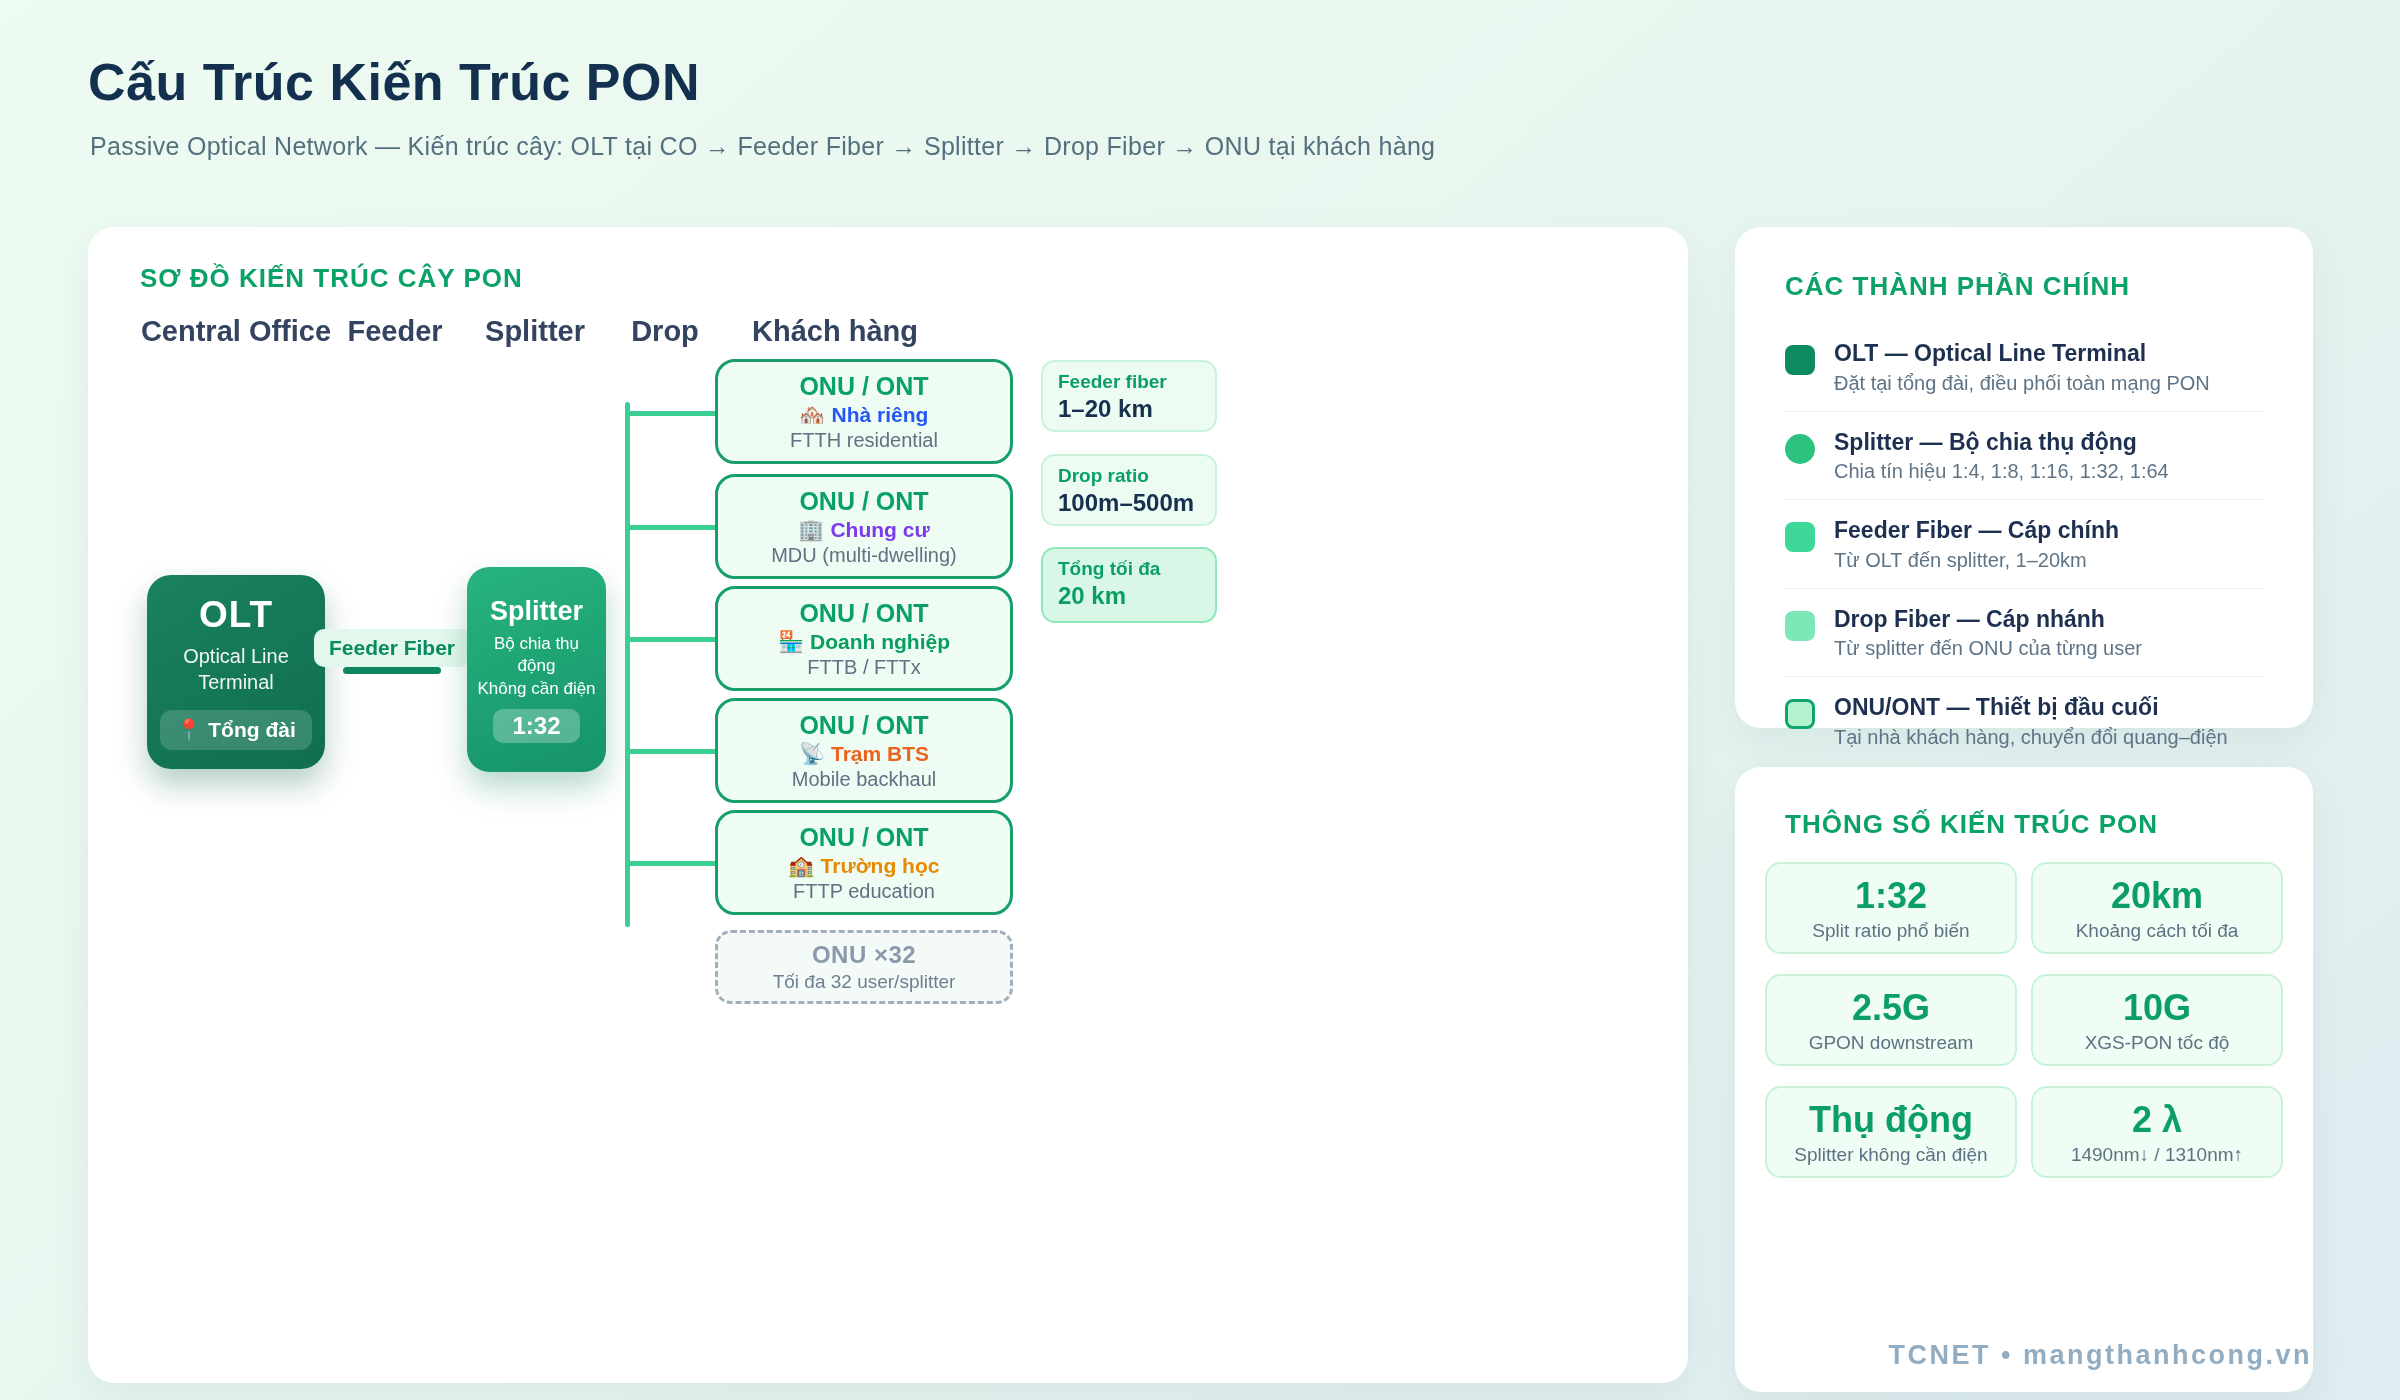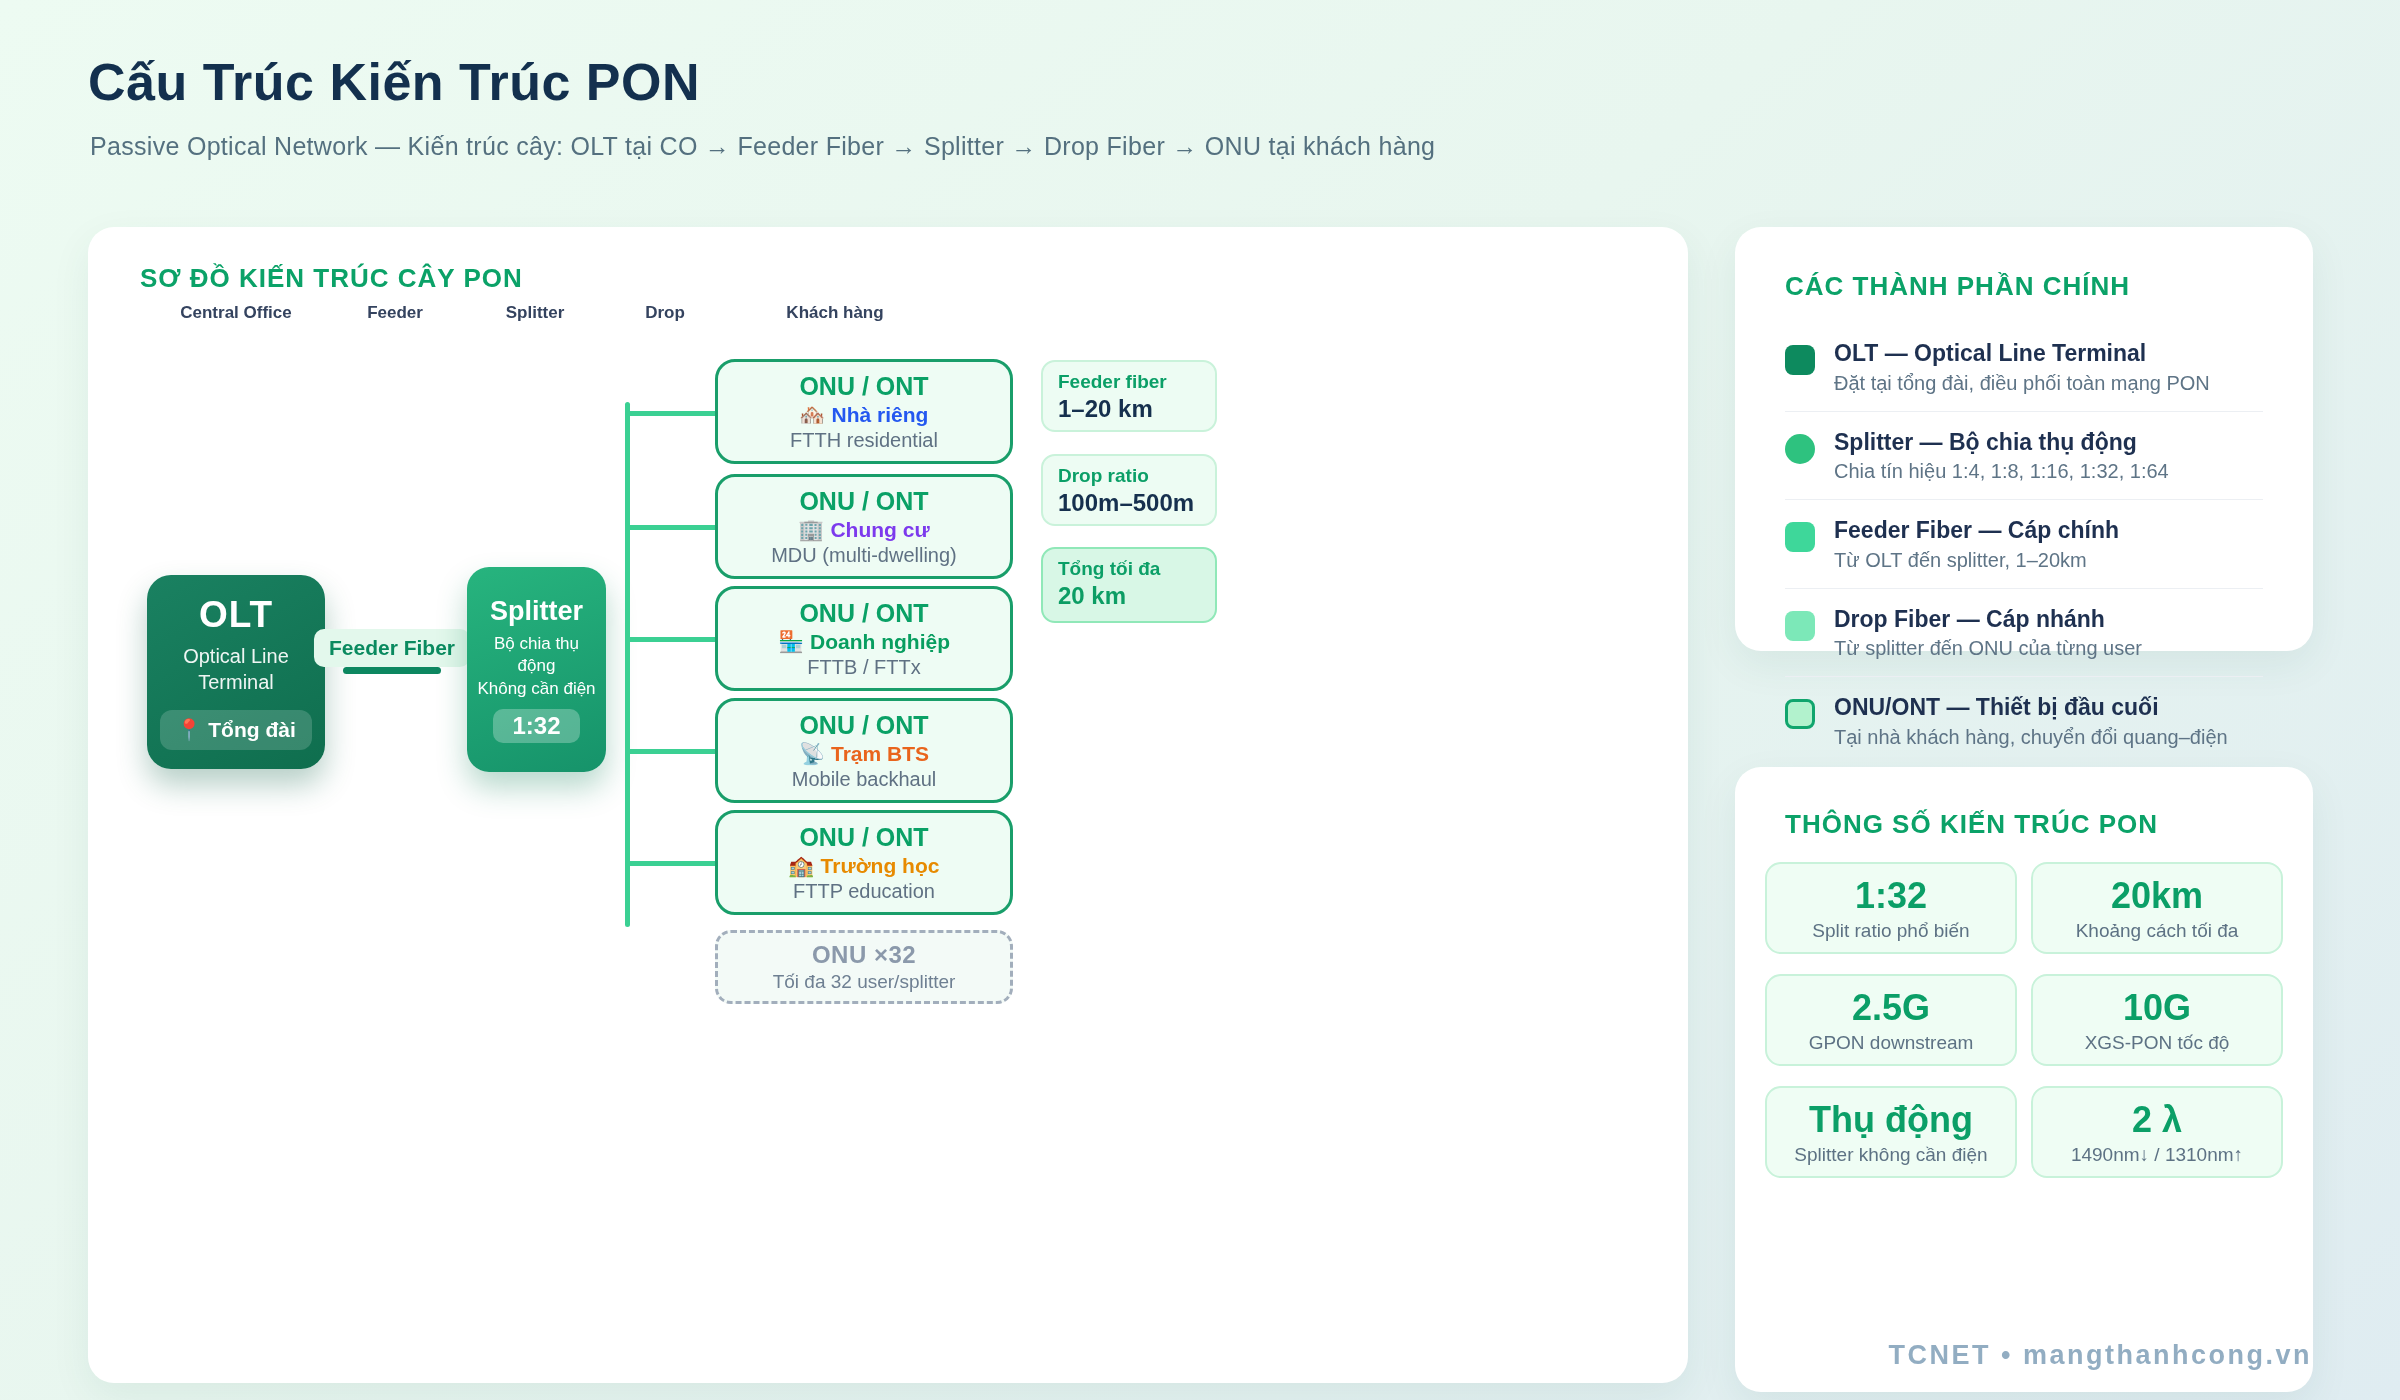--- a/index.html
+++ b/index.html
@@ -21,30 +21,30 @@
     position:absolute; left:90px; top:132px;
     font-size:25px; font-weight:500; color:#54707f; letter-spacing:.3px;
   }
   
   .panel {
     position:absolute; background:#ffffff; border-radius:26px;
     box-shadow:0 14px 40px rgba(21,84,66,.07);
     margin-top:27px;
   }
   .panel-main  { left:88px;  top:200px; width:1600px; height:1156px; }
-  .panel-comp  { left:1735px;top:200px; width:578px;  height:424px;  }
+  .panel-comp  { left:1735px;top:200px; width:578px;  height:501px;  }
   .panel-specs { left:1735px;top:740px; width:578px;  height:625px;  }
   .sec-title {
     font-size:26px; font-weight:800; color:#0ba268; letter-spacing:1px;
   }
   
   .diagram-title { position:absolute; left:52px; top:36px; }
   .col-label {
-    position:absolute; top:76px; transform:translateX(-50%);
-    font-size:17px; font-weight:800; color:#34435f; white-space:nowrap;
+    position:absolute; top:88px; transform:translateX(-50%);
+    font-size:29px; font-weight:800; color:#34435f; white-space:nowrap;
   }
   .olt-box {
     position:absolute; left:59px; top:348px; width:178px; height:194px;
     border-radius:24px; background:linear-gradient(150deg,#1b象 0,#000);
     background:linear-gradient(150deg,#1a8161 0%,#0f6e4e 100%);
     box-shadow:0 16px 30px rgba(14,96,70,.30);
     display:flex; flex-direction:column; align-items:center; justify-content:center;
     color:#fff; text-align:center; padding:10px;
   }
   .olt-name { font-size:37px; font-weight:800; letter-spacing:1px; }

